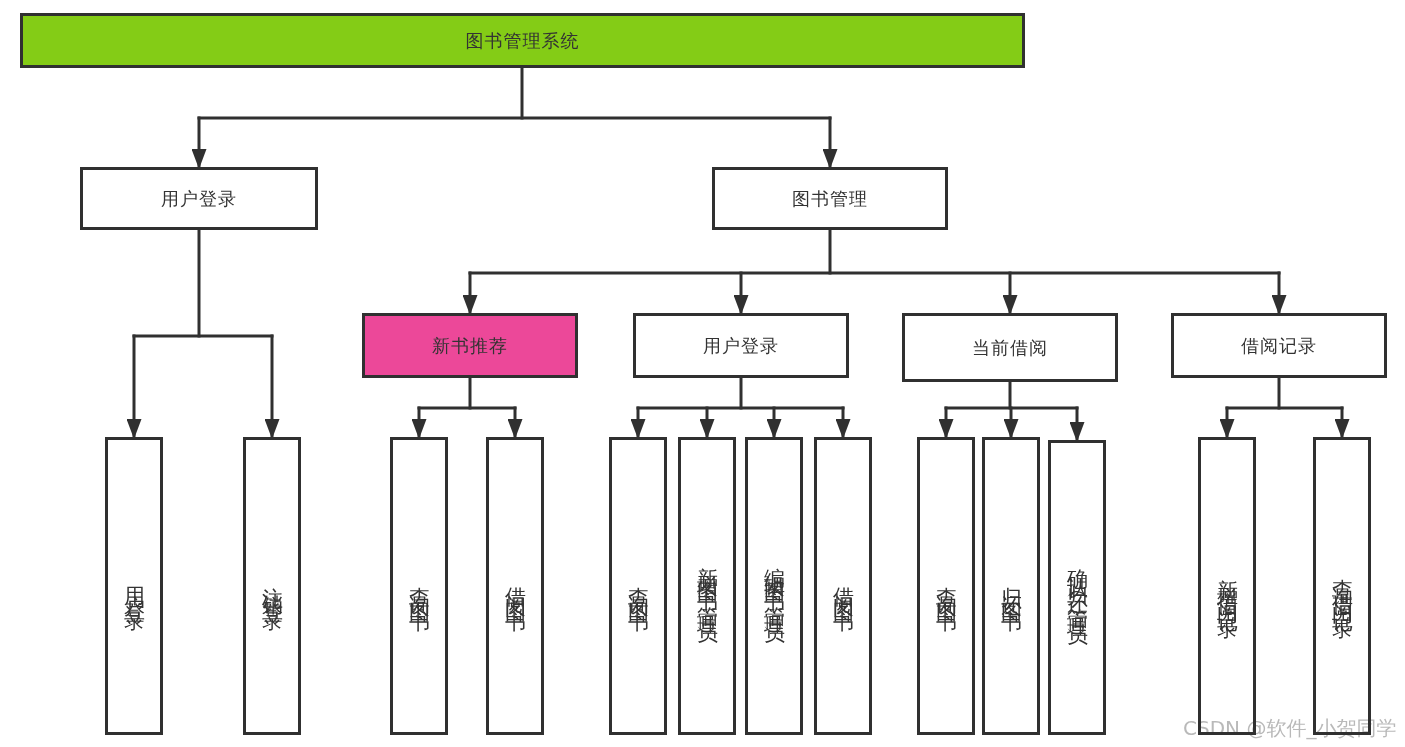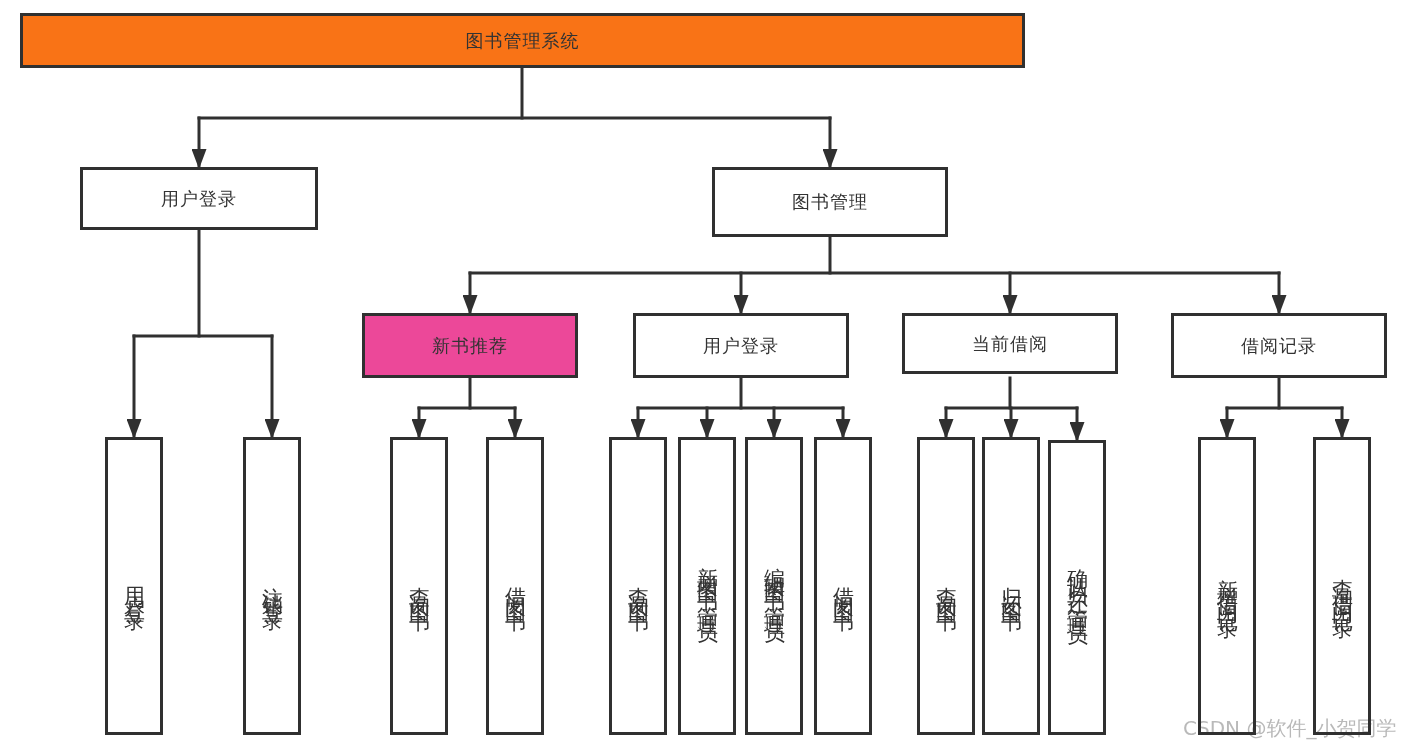--- a/index.html
+++ b/index.html
@@ -100,26 +100,26 @@
       <polyline points="946,408 1077,408" class="edge"></polyline>
       <polyline points="946,408 946,437" class="edge" marker-end="url(#arrowhead)"></polyline>
       <polyline points="1011,408 1011,437" class="edge" marker-end="url(#arrowhead)"></polyline>
       <polyline points="1077,408 1077,440" class="edge" marker-end="url(#arrowhead)"></polyline>
       <polyline points="1279,378 1279,408" class="edge"></polyline>
       <polyline points="1227,408 1342,408" class="edge"></polyline>
       <polyline points="1227,408 1227,437" class="edge" marker-end="url(#arrowhead)"></polyline>
       <polyline points="1342,408 1342,437" class="edge" marker-end="url(#arrowhead)"></polyline>
     </svg>
   <span class="watermark" style="left: 1183px; top: 715px; color: rgb(185, 185, 185);">CSDN @软件_小贺同学</span>
-<div class="node h" style="left: 20px; top: 13px; width: 1005px; height: 55px; background: #f97316; color: rgb(51, 51, 51);">图书管理系统</div>
+<div class="node h" style="left: 20px; top: 13px; width: 1005px; height: 55px; background: #84cc16; color: rgb(51, 51, 51);">图书管理系统</div>
     <div class="node h" style="left: 80px; top: 167px; width: 238px; height: 63px; background: rgb(255, 255, 255); color: rgb(51, 51, 51);">用户登录</div>
-    <div class="node h" style="left: 712px; top: 167px; width: 236px; height: 70px; background: rgb(255, 255, 255); color: rgb(51, 51, 51);">图书管理</div>
+    <div class="node h" style="left: 712px; top: 167px; width: 236px; height: 63px; background: rgb(255, 255, 255); color: rgb(51, 51, 51);">图书管理</div>
     <div class="node h" style="left: 362px; top: 313px; width: 216px; height: 65px; background: #ec4899; color: rgb(51, 51, 51);">新书推荐</div>
     <div class="node h" style="left: 633px; top: 313px; width: 216px; height: 65px; background: rgb(255, 255, 255); color: rgb(51, 51, 51);">用户登录</div>
-    <div class="node h" style="left: 902px; top: 313px; width: 216px; height: 61px; background: rgb(255, 255, 255); color: rgb(51, 51, 51);">当前借阅</div>
+    <div class="node h" style="left: 902px; top: 313px; width: 216px; height: 69px; background: rgb(255, 255, 255); color: rgb(51, 51, 51);">当前借阅</div>
     <div class="node h" style="left: 1171px; top: 313px; width: 216px; height: 65px; background: rgb(255, 255, 255); color: rgb(51, 51, 51);">借阅记录</div>
     <div class="node v" style="left: 105px; top: 437px; width: 58px; height: 298px; background: rgb(255, 255, 255); color: rgb(51, 51, 51);">用户登录</div>
     <div class="node v" style="left: 243px; top: 437px; width: 58px; height: 298px; background: rgb(255, 255, 255); color: rgb(51, 51, 51);">注销登录</div>
     <div class="node v" style="left: 390px; top: 437px; width: 58px; height: 298px; background: rgb(255, 255, 255); color: rgb(51, 51, 51);">查询图书</div>
     <div class="node v" style="left: 486px; top: 437px; width: 58px; height: 298px; background: rgb(255, 255, 255); color: rgb(51, 51, 51);">借阅图书</div>
     <div class="node v" style="left: 609px; top: 437px; width: 58px; height: 298px; background: rgb(255, 255, 255); color: rgb(51, 51, 51);">查询图书</div>
     <div class="node v" style="left: 678px; top: 437px; width: 58px; height: 298px; background: rgb(255, 255, 255); color: rgb(51, 51, 51);">新增图书（管理员）</div>
     <div class="node v" style="left: 745px; top: 437px; width: 58px; height: 298px; background: rgb(255, 255, 255); color: rgb(51, 51, 51);">编辑图书（管理员）</div>
     <div class="node v" style="left: 814px; top: 437px; width: 58px; height: 298px; background: rgb(255, 255, 255); color: rgb(51, 51, 51);">借阅图书</div>
     <div class="node v" style="left: 917px; top: 437px; width: 58px; height: 298px; background: rgb(255, 255, 255); color: rgb(51, 51, 51);">查询图书</div>

